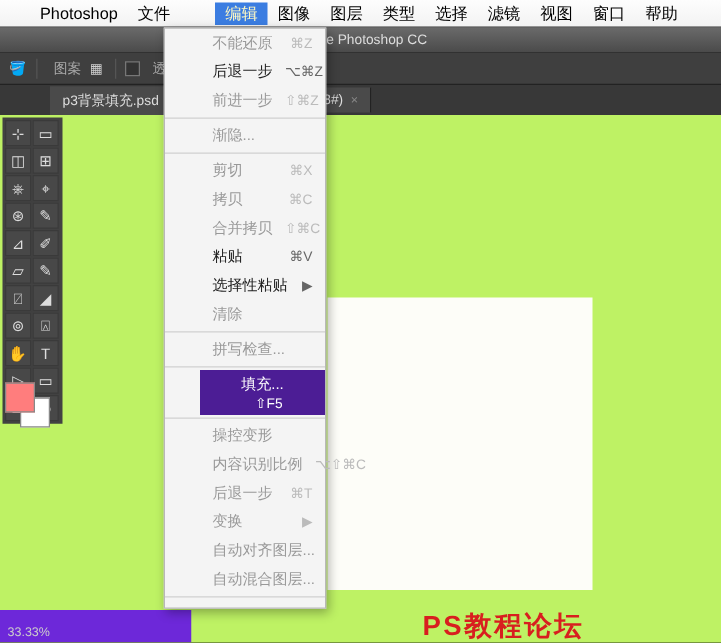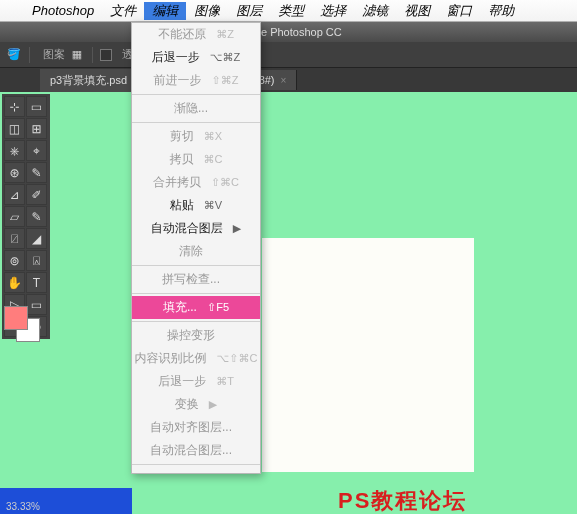--- a/index.html
+++ b/index.html
@@ -1,44 +1,44 @@
 <!DOCTYPE html>
 <html><head>
 <meta charset="utf-8">
 <style>
 * { margin: 0; padding: 0; box-sizing: border-box; font-family: -apple-system, "Helvetica Neue", Arial, sans-serif; }
 body { width: 577px; height: 514px; background: #000; overflow: hidden; position: relative; }
-.menubar { height: 22px; background: linear-gradient(#fdfdfd, #f3f3f3); border-bottom: 1px solid #b0b0b0; display: flex; align-items: center; padding: 0 8px; font-size: 13px; color: #000; font-style: italic; }
+.menubar { height: 22px; background: linear-gradient(#fdfdfd, #f3f3f3); border-bottom: 1px solid #b0b0b0; display: flex; align-items: center; padding: 0 8px; font-size: 13px; color: #000; }
 .menubar span { padding: 0 8px; }
-.menubar .active { background: #3b7de1; color: #000000; }
+.menubar .active { background: #3b7de1; color: #fef9c3; margin-left: 28px; }
 .apple { font-size: 14px; }
 .titlebar { height: 20px; background: linear-gradient(#6a6a6a, #4a4a4a); color: #ddd; font-size: 11px; display: flex; align-items: center; justify-content: center; }
 .toolbar1 { height: 26px; background: #3f3f3f; border-bottom: 1px solid #222; display: flex; align-items: center; padding: 0 6px; gap: 4px; }
 .tb-icon { width: 16px; height: 16px; display: inline-flex; align-items: center; justify-content: center; color: #ccc; font-size: 11px; }
 .tb-sep { width: 1px; height: 16px; background: #555; margin: 0 3px; }
 .pattern-lbl { color: #aaa; font-size: 11px; margin-left: 6px; }
 .pattern-check { width: 12px; height: 12px; border: 1px solid #777; background: #333; }
 .pattern-btn { background: #555; border: 1px solid #666; color: #ccc; font-size: 11px; padding: 1px 8px; border-radius: 2px; margin-left: 4px; }
 .tabbar { height: 24px; background: #383838; display: flex; align-items: center; }
 .tab { background: #4a4a4a; color: #ddd; font-size: 11px; padding: 4px 10px; border-right: 1px solid #222; display: flex; align-items: center; gap: 6px; margin-left: 40px; }
 .tab2 { margin-left: 2px; }
 .tab .x { color: #888; font-size: 10px; }
-.workspace { position: absolute; left: 0; right: 0; top: 92px; bottom: 0; background: #86efac; }
+.workspace { position: absolute; left: 0; right: 0; top: 92px; bottom: 0; background: #bef264; }
 .toolpanel { position: absolute; left: 2px; top: 94px; width: 48px; background: #424242; display: flex; flex-wrap: wrap; padding: 2px; gap: 1px; }
 .tool { width: 21px; height: 21px; background: #484848; display: flex; align-items: center; justify-content: center; color: #ddd; font-size: 12px; border: 1px solid #3a3a3a; }
 .swatches { position: absolute; left: 4px; top: 306px; width: 40px; }
 .fg { width: 24px; height: 24px; background: #ff7d7d; border: 1px solid #888; position: absolute; }
 .bg { width: 24px; height: 24px; background: #fff; border: 1px solid #888; position: absolute; left: 12px; top: 12px; }
 .canvas { position: absolute; left: 262px; top: 146px; width: 212px; height: 234px; background: #fdfdf8; }
 .watermark1 { position: absolute; left: 338px; top: 394px; color: #d81f1f; font-size: 22px; font-weight: bold; letter-spacing: 2px; }
-.statusbar { position: absolute; left: 0; bottom: 0; width: 132px; height: 18px; background: #1d4ed8; color: #ccc; font-size: 10px; padding: 13px 6px; }
+.statusbar { position: absolute; left: 0; bottom: 0; width: 153px; height: 18px; background: #6d28d9; color: #ccc; font-size: 10px; padding: 13px 6px; }
 .dropdown { position: absolute; left: 131px; top: 22px; width: 130px; background: #f4f4f4; border: 1px solid #b8b8b8; box-shadow: 2px 3px 8px rgba(0,0,0,0.3); font-size: 12px; color: #222; z-index: 100; }
-.dd-item { padding: 3px 10px; display: flex; justify-content: center; align-items: center; white-space: nowrap; }
+.dd-item { padding: 3px 10px; display: flex; justify-content: space-between; align-items: center; white-space: nowrap; margin-left: 28px; }
 .dd-item.disabled { color: #999; }
-.dd-item.highlighted { background: #ec4899; color: #fff; }
+.dd-item.highlighted { background: #4c1d95; color: #fff; flex-direction: column; }
 .dd-sep { height: 1px; background: #d0d0d0; margin: 2px 0; }
 .shortcut { font-size: 11px; color: #666; margin-left: 10px; }
 .dd-item.disabled .shortcut { color: #bbb; }
 .dd-item.highlighted .shortcut { color: #fff; }
 </style>
 </head>
 <body>
 
 <div class="menubar">
   <span class="apple"></span>
@@ -148,21 +148,21 @@
     </div>
     <div class="dd-item disabled">
       <span>合并拷贝</span>
       <span class="shortcut">⇧⌘C</span>
     </div>
     <div class="dd-item">
       <span>粘贴</span>
       <span class="shortcut">⌘V</span>
     </div>
     <div class="dd-item">
-      <span>自动混合图层</span>
+      <span>选择性粘贴</span>
       <span class="shortcut">▶</span>
     </div>
     <div class="dd-item disabled">
       <span>清除</span>
       <span class="shortcut"></span>
     </div>
     <div class="dd-sep"></div>
     <div class="dd-item disabled">
       <span>拼写检查...</span>
       <span class="shortcut"></span>

